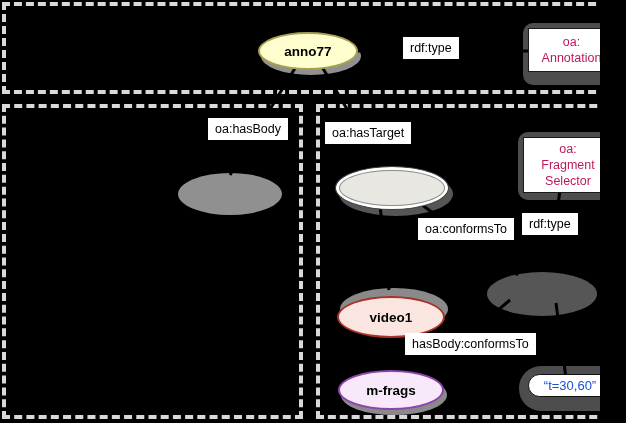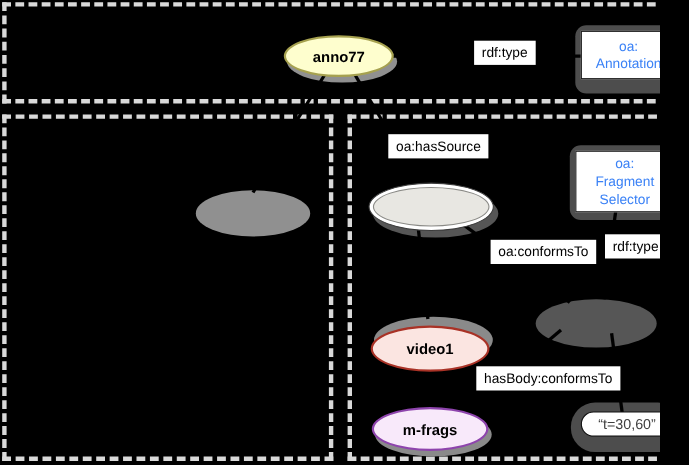--- a/index.html
+++ b/index.html
@@ -32,31 +32,31 @@
   .n-bnode .inner-ring{background:#e8e7e2;border:1px solid #8a8a86;}
   .n-video1{background:#fbe5e1;border:2px solid #a93226;}
   .n-selector1{background:#e9f9ec;border:2px solid #27ae60;}
   .n-selector1 .inner-ring{border:1.5px solid #27ae60;}
   .n-mfrags{background:#f8e9fa;border:2px solid #8e44ad;}
   .node span{position:relative;z-index:2;}
   
   .whitebox{
     position:absolute;background:#fff;border:1.5px solid #1a1a1a;z-index:6;
     box-sizing:border-box;display:flex;flex-direction:column;align-items:center;
-    justify-content:center;font-size:12.5px;line-height:1.28;color:#3b82f6;text-align:center;
+    justify-content:center;font-size:12.5px;line-height:1.28;color:#be185d;text-align:center;
   }
   .pill{
     position:absolute;background:#fff;border:1.5px solid #111;z-index:6;
     box-sizing:border-box;border-radius:12px;display:flex;align-items:center;
-    justify-content:center;font-size:13px;color:#404040;
+    justify-content:center;font-size:13px;color:#1d4ed8;
   }
   
   .elabel{
     position:absolute;background:#fff;color:#000;z-index:6;
-    font-size:12.5px;padding:4px 7px;white-space:nowrap;margin-left:28px;
+    font-size:12.5px;padding:4px 7px;white-space:nowrap;
   }
 </style>
 </head>
 <body>
 
 <div class="stage">
 
   <div class="region" style="left:2px;top:2px;width:618px;height:92px;"></div>
   <div class="region" style="left:2px;top:104px;width:301px;height:315px;"></div>
   <div class="region" style="left:316px;top:104px;width:305px;height:315px;"></div>
@@ -110,18 +110,19 @@
     <div>oa:</div>
     <div>Fragment</div>
     <div>Selector</div>
   </div>
 
   <div class="pill" style="left:528px;top:374px;width:84px;height:23px;">
     <span>“t=30,60”</span>
   </div>
 
   <div class="elabel" style="left:403px;top:37px;">rdf:type</div>
-  <div class="elabel" style="left:325px;top:122px;">oa:hasSource</div>
+  <div class="elabel" style="left:208px;top:118px;">oa:hasBody</div>
+  <div class="elabel" style="left:325px;top:122px;">oa:hasTarget</div>
   <div class="elabel" style="left:418px;top:218px;">oa:conformsTo</div>
   <div class="elabel" style="left:522px;top:213px;">rdf:type</div>
   <div class="elabel" style="left:405px;top:333px;">hasBody:conformsTo</div>
 
 </div>
 
 </body></html>

